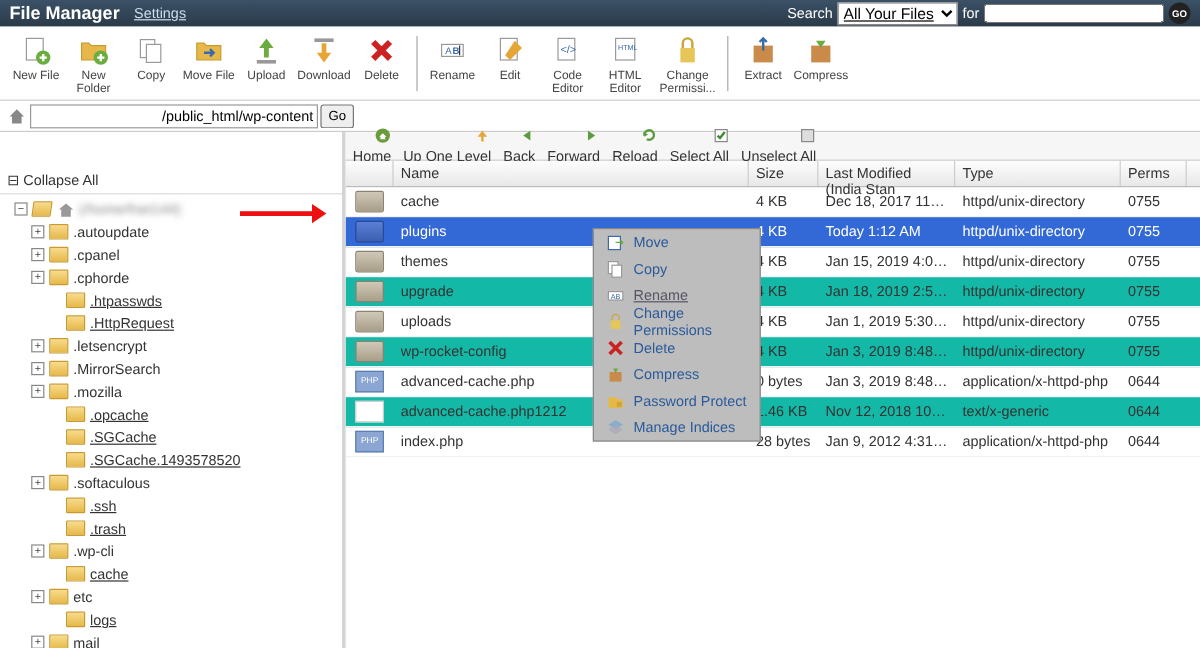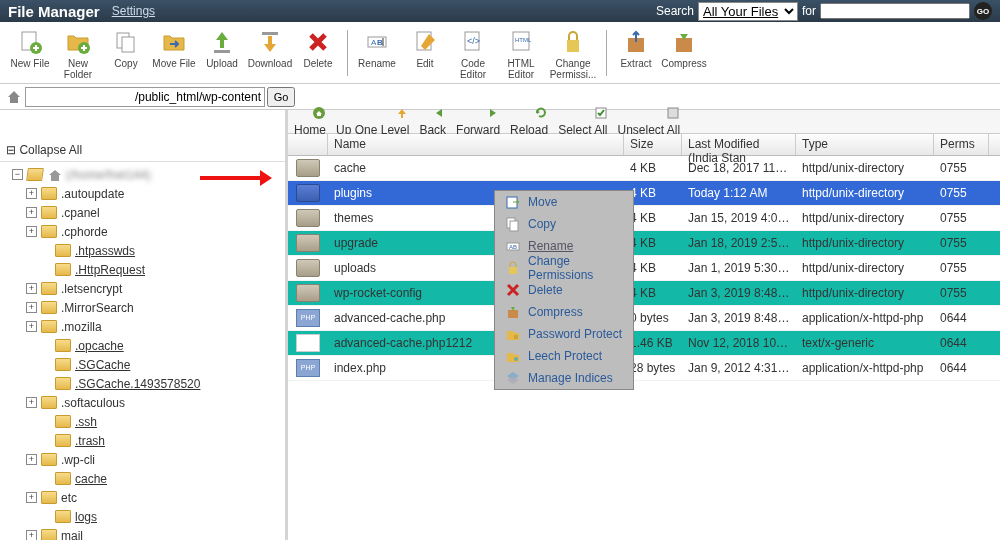--- a/index.html
+++ b/index.html
@@ -556,28 +556,19 @@
         <svg width="16" height="16">
           <path d="M2 5 L8 5 L10 7 L14 7 L14 14 L2 14 Z" fill="#e6b84a"></path>
           <rect x="9" y="9" width="4" height="4" fill="#c9a636"></rect>
         </svg>
       </span>
       <span class="ctx-label">Password Protect</span>
     </div>
     <div class="ctx-item">
       <span class="ctx-ico">
         <svg width="16" height="16">
-          <path d="M2 5 L8 5 L10 7 L14 7 L14 14 L2 14 Z" fill="#e6b84a"></path>
-          <circle cx="11" cy="11" r="2" fill="#6aad9e"></circle>
-        </svg>
-      </span>
-      <span class="ctx-label">Leech Protect</span>
-    </div>
-    <div class="ctx-item">
-      <span class="ctx-ico">
-        <svg width="16" height="16">
           <path d="M2 6 L8 2 L14 6 L8 10 Z" fill="#8aadc8"></path>
           <path d="M2 10 L8 6 L14 10 L8 14 Z" fill="#aab" opacity="0.7"></path>
         </svg>
       </span>
       <span class="ctx-label">Manage Indices</span>
     </div>
   </div>
 
 </body></html>

